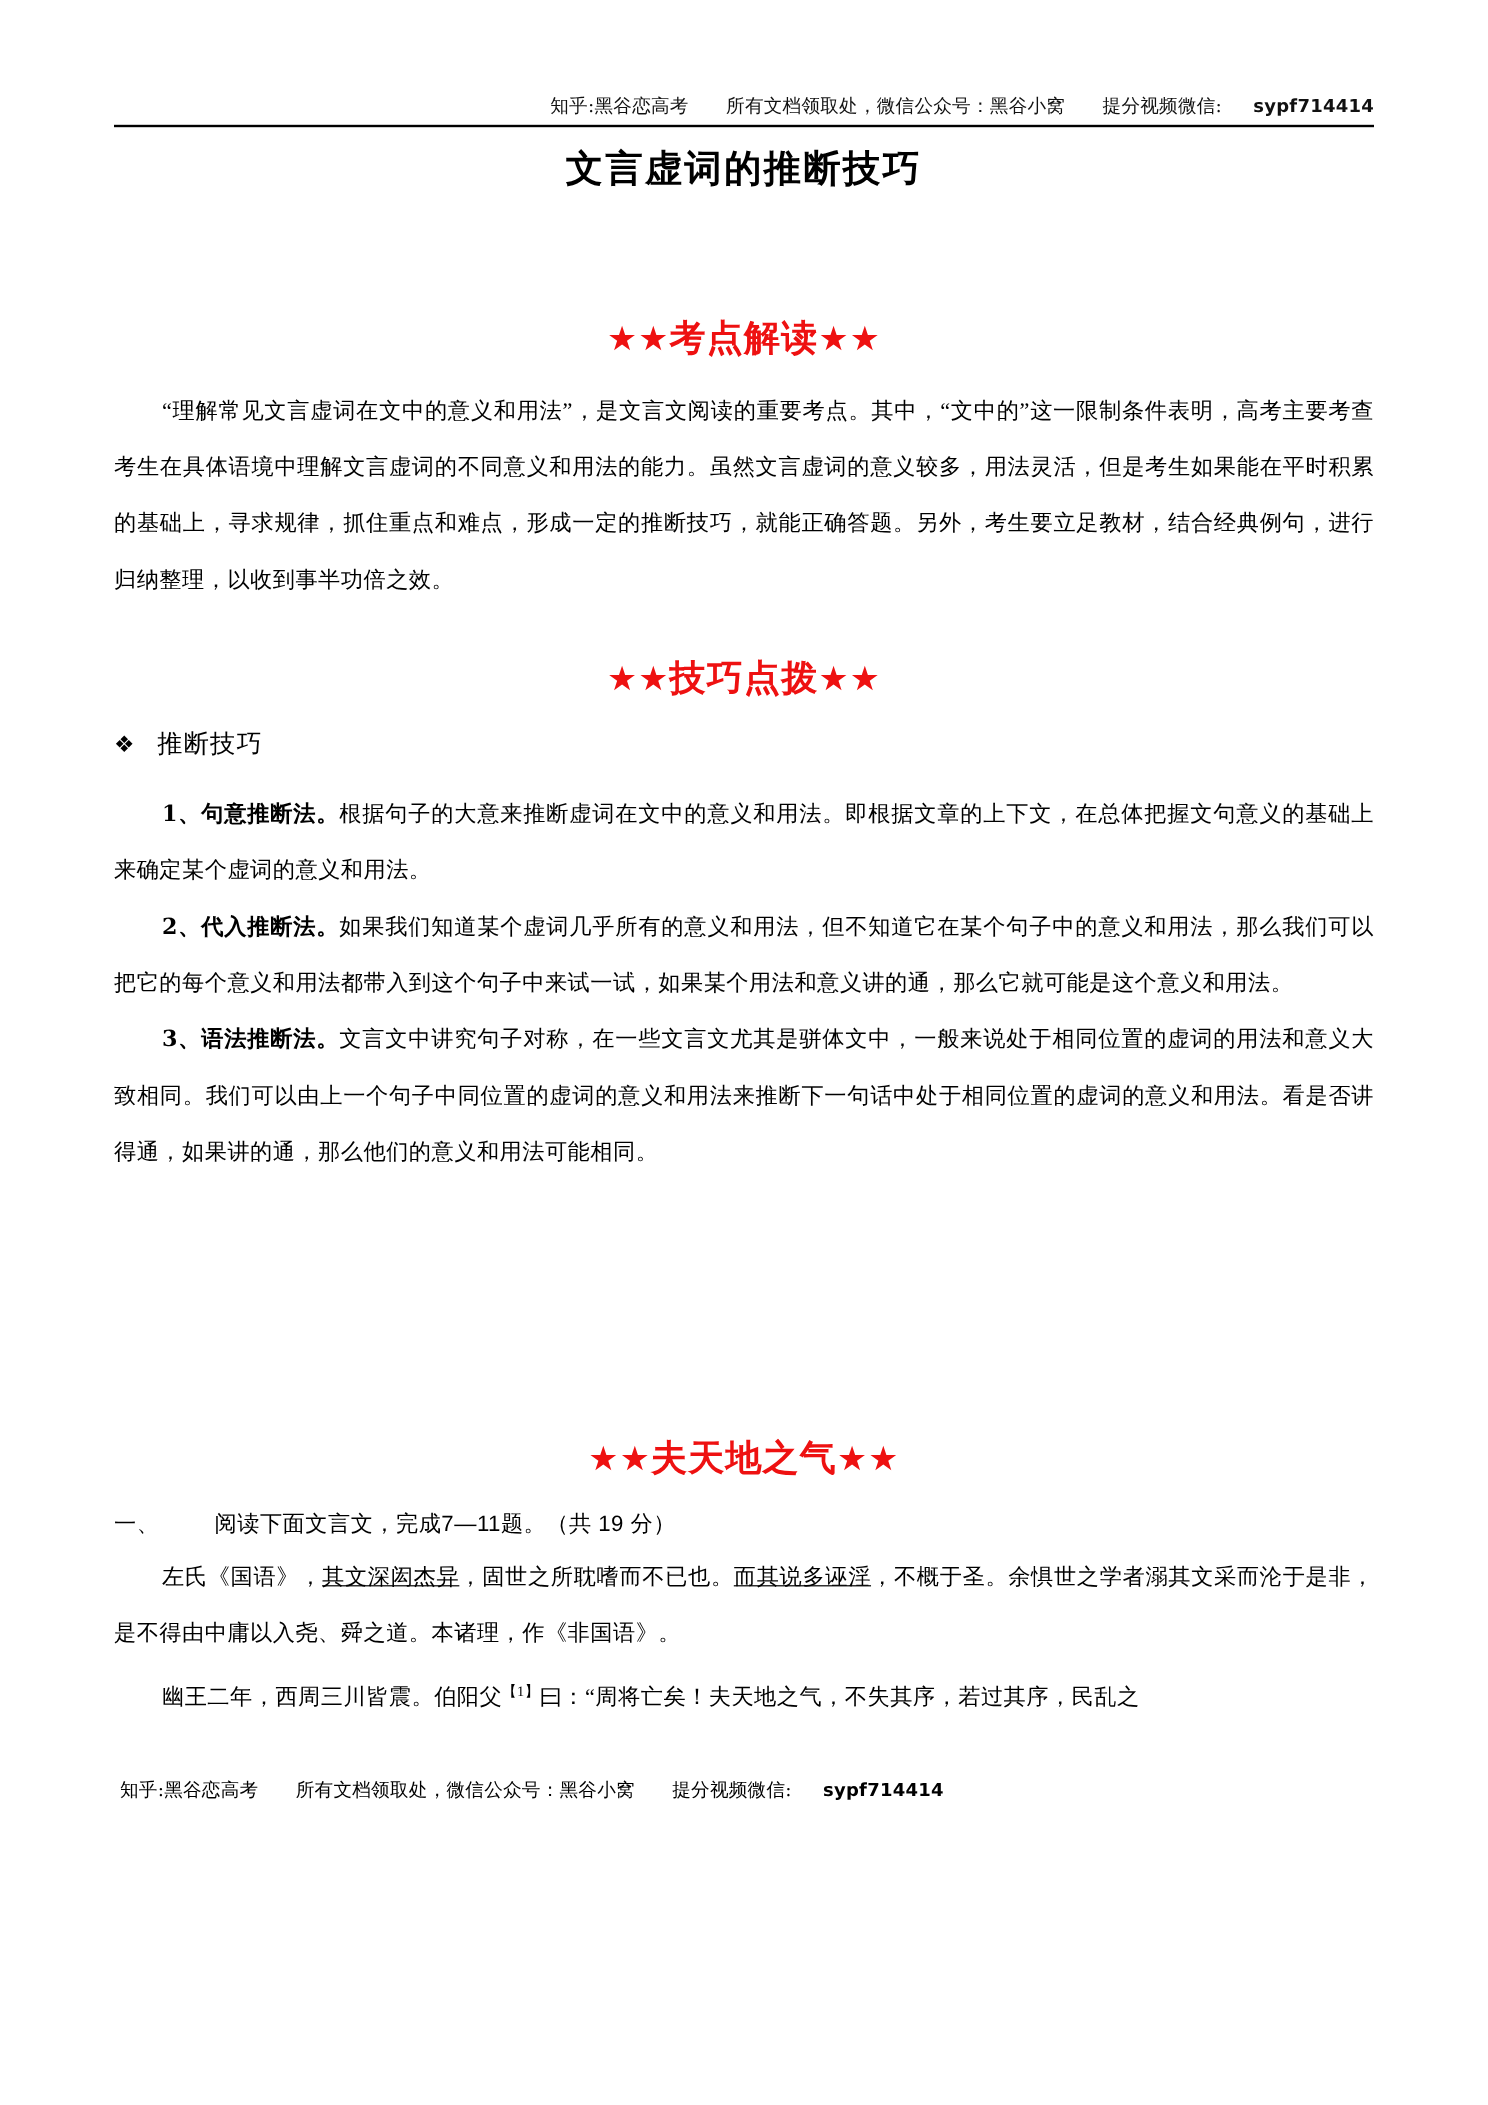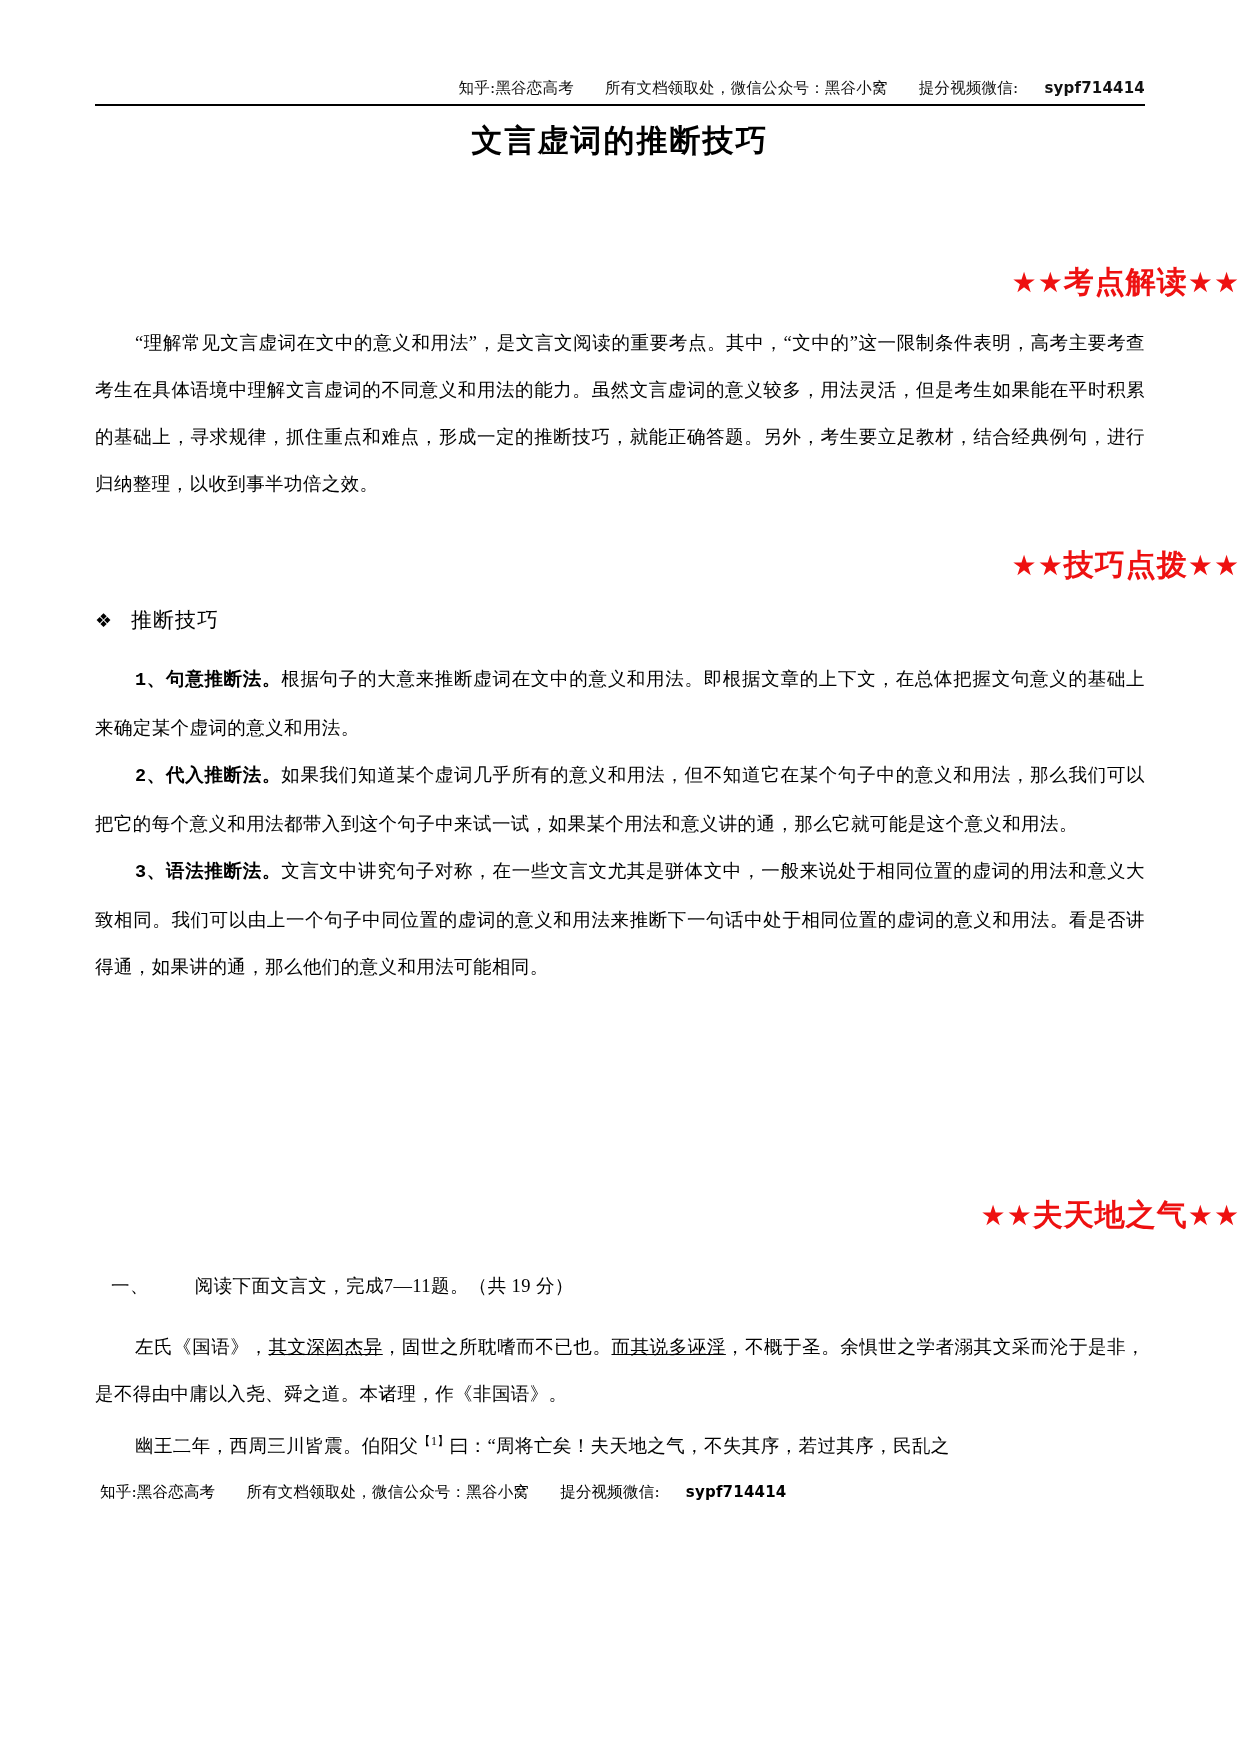--- a/index.html
+++ b/index.html
@@ -61,21 +61,21 @@
     text-align: center;
     font-size: 31px;
     font-weight: bold;
     letter-spacing: 2px;
     font-family: "DejaVu Serif", "Liberation Serif", serif;
   }
 
   
   .red-heading {
     width: 1240px;
-    text-align: right;
+    text-align: center;
     color: #ee1111;
     font-weight: bold;
     font-size: 30px;
     letter-spacing: 1px;
     font-family: "DejaVu Serif", "Liberation Serif", serif;
     position: absolute;
     left: 0;
   }
   .red-heading .star {
     font-family: "DejaVu Sans", "Liberation Sans", sans-serif;
@@ -92,21 +92,21 @@
   .para {
     font-size: 18.5px;
     line-height: 47px;
     text-align: justify;
     text-justify: inter-character;
     text-indent: 40px;
     letter-spacing: 0.4px;
     margin: 0;
     font-family: Liberation Serif, serif;
   }
-  .para b, .lead { font-weight: bold; font-family: Liberation Mono, monospace; }
+  .para b, .lead { font-weight: bold; }
   .u { text-decoration: underline; }
   .sup {
     font-size: 12px;
     vertical-align: super;
   }
 
   
   .bullet-heading {
     position: absolute;
     left: 95px;
@@ -140,23 +140,23 @@
   
   .example-block {
     position: absolute;
     left: 95px;
     width: 1050px;
   }
   .q-line {
     font-size: 18.5px;
     line-height: 44px;
     letter-spacing: 0.4px;
-    margin: 16px;
+    margin: 0;
     text-indent: 0;
-    font-family: Liberation Serif, serif;
+    font-family: Liberation Sans, sans-serif;
   }
   .q-line .q-num { margin-right: 46px; }
 
   
   .footer-line {
     position: absolute;
     left: 100px;
     top: 1482px;
     width: 1050px;
     font-size: 15.5px;

